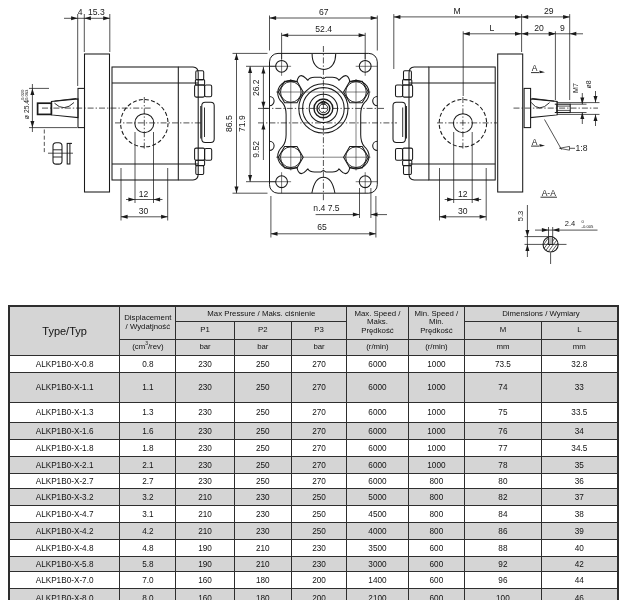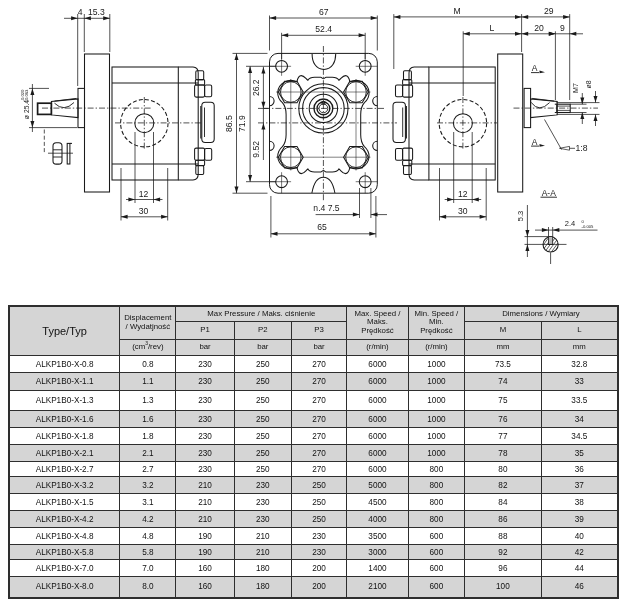--- a/index.html
+++ b/index.html
@@ -338,21 +338,21 @@
           <td class="w dt">ALKP1B0-X-0.8</td>
           <td class="w dt">0.8</td>
           <td class="w dt">230</td>
           <td class="w dt">250</td>
           <td class="w dt">270</td>
           <td class="w dt">6000</td>
           <td class="w dt">1000</td>
           <td class="w dt">73.5</td>
           <td class="w dt">32.8</td>
         </tr>
-<tr style="height:18px">
+<tr style="height:30px">
           <td class="g dt">ALKP1B0-X-1.1</td>
           <td class="g dt">1.1</td>
           <td class="g dt">230</td>
           <td class="g dt">250</td>
           <td class="g dt">270</td>
           <td class="g dt">6000</td>
           <td class="g dt">1000</td>
           <td class="g dt">74</td>
           <td class="g dt">33</td>
         </tr>
@@ -416,21 +416,21 @@
           <td class="g dt">3.2</td>
           <td class="g dt">210</td>
           <td class="g dt">230</td>
           <td class="g dt">250</td>
           <td class="g dt">5000</td>
           <td class="g dt">800</td>
           <td class="g dt">82</td>
           <td class="g dt">37</td>
         </tr>
 <tr style="height:17px">
-          <td class="w dt">ALKP1B0-X-1.5</td>
+          <td class="w dt">ALKP1B0-X-4.7</td>
           <td class="w dt">3.1</td>
           <td class="w dt">210</td>
           <td class="w dt">230</td>
           <td class="w dt">250</td>
           <td class="w dt">4500</td>
           <td class="w dt">800</td>
           <td class="w dt">84</td>
           <td class="w dt">38</td>
         </tr>
 <tr style="height:17px">

